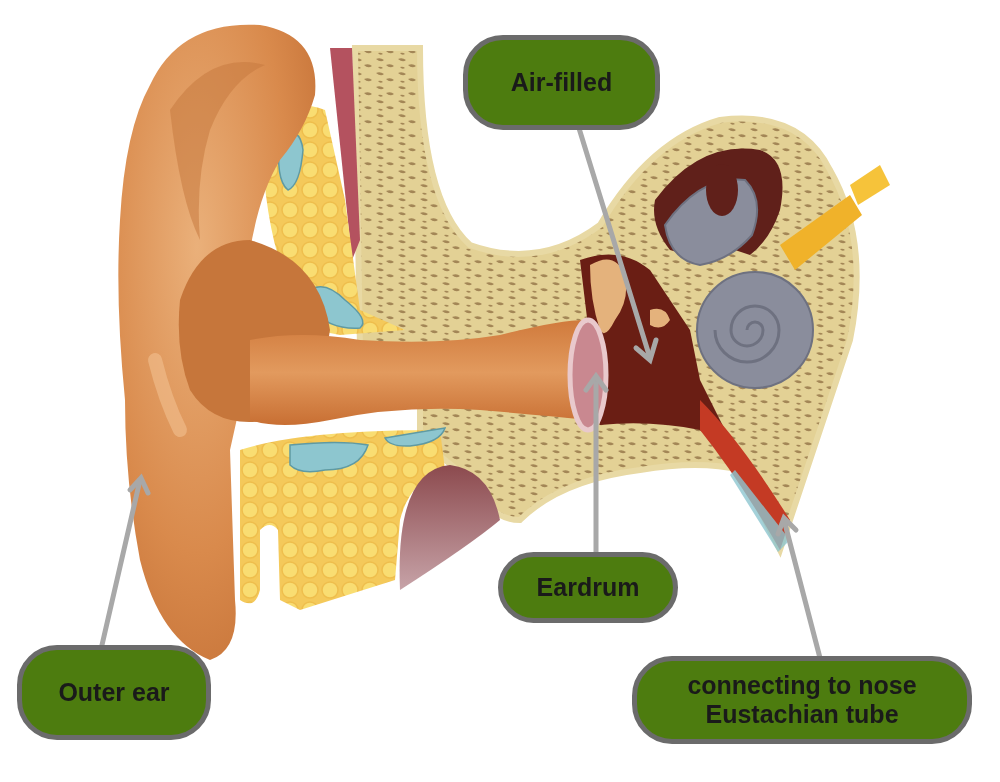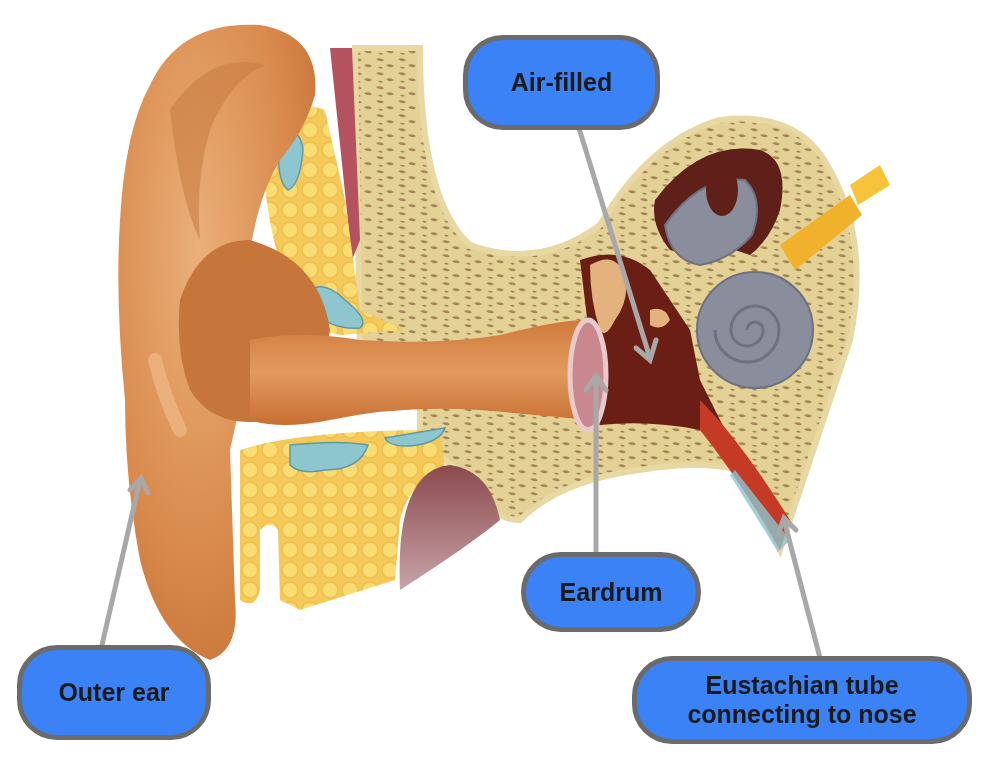--- a/index.html
+++ b/index.html
@@ -1,21 +1,21 @@
 <!DOCTYPE html>
 <html><head>
 <meta charset="utf-8">
 <style>
   html, body { margin: 0; padding: 0; background: #ffffff; }
   body { width: 1000px; height: 782px; position: relative; overflow: hidden; font-family: "Liberation Sans", sans-serif; }
   #diagram { position: absolute; left: 0; top: 0; width: 1000px; height: 782px; }
   .label {
     position: absolute;
     box-sizing: border-box;
-    background: #3b82f6;
+    background: #4d7c0f;
     border: 5px solid #6b6b6b;
     border-radius: 40px;
     color: #1a1a1a;
     font-weight: bold;
     font-size: 25px;
     line-height: 29px;
     text-align: center;
     display: flex; align-items: center; justify-content: center;
     flex-direction: column;
   }
@@ -106,24 +106,24 @@
     <polyline points="130,490 141,478 148,493"></polyline>
     <line x1="820" y1="658" x2="784" y2="520"></line>
     <polyline points="778,534 784,518 796,530"></polyline>
   </g>
 </svg>
 
 <div class="label" style="left:463px; top:35px; width:197px; height:95px;">
   <span>Air-filled</span>
 </div>
 
-<div class="label" style="left:521px; top:552px; width:180px; height:80px;">
+<div class="label" style="left:498px; top:552px; width:180px; height:71px;">
   <span>Eardrum</span>
 </div>
 
 <div class="label" style="left:17px; top:645px; width:194px; height:95px;">
   <span>Outer ear</span>
 </div>
 
 <div class="label" style="left:632px; top:656px; width:340px; height:88px;">
+  <span>connecting to nose</span>
   <span>Eustachian tube</span>
-  <span>connecting to nose</span>
 </div>
 
 </body></html>

